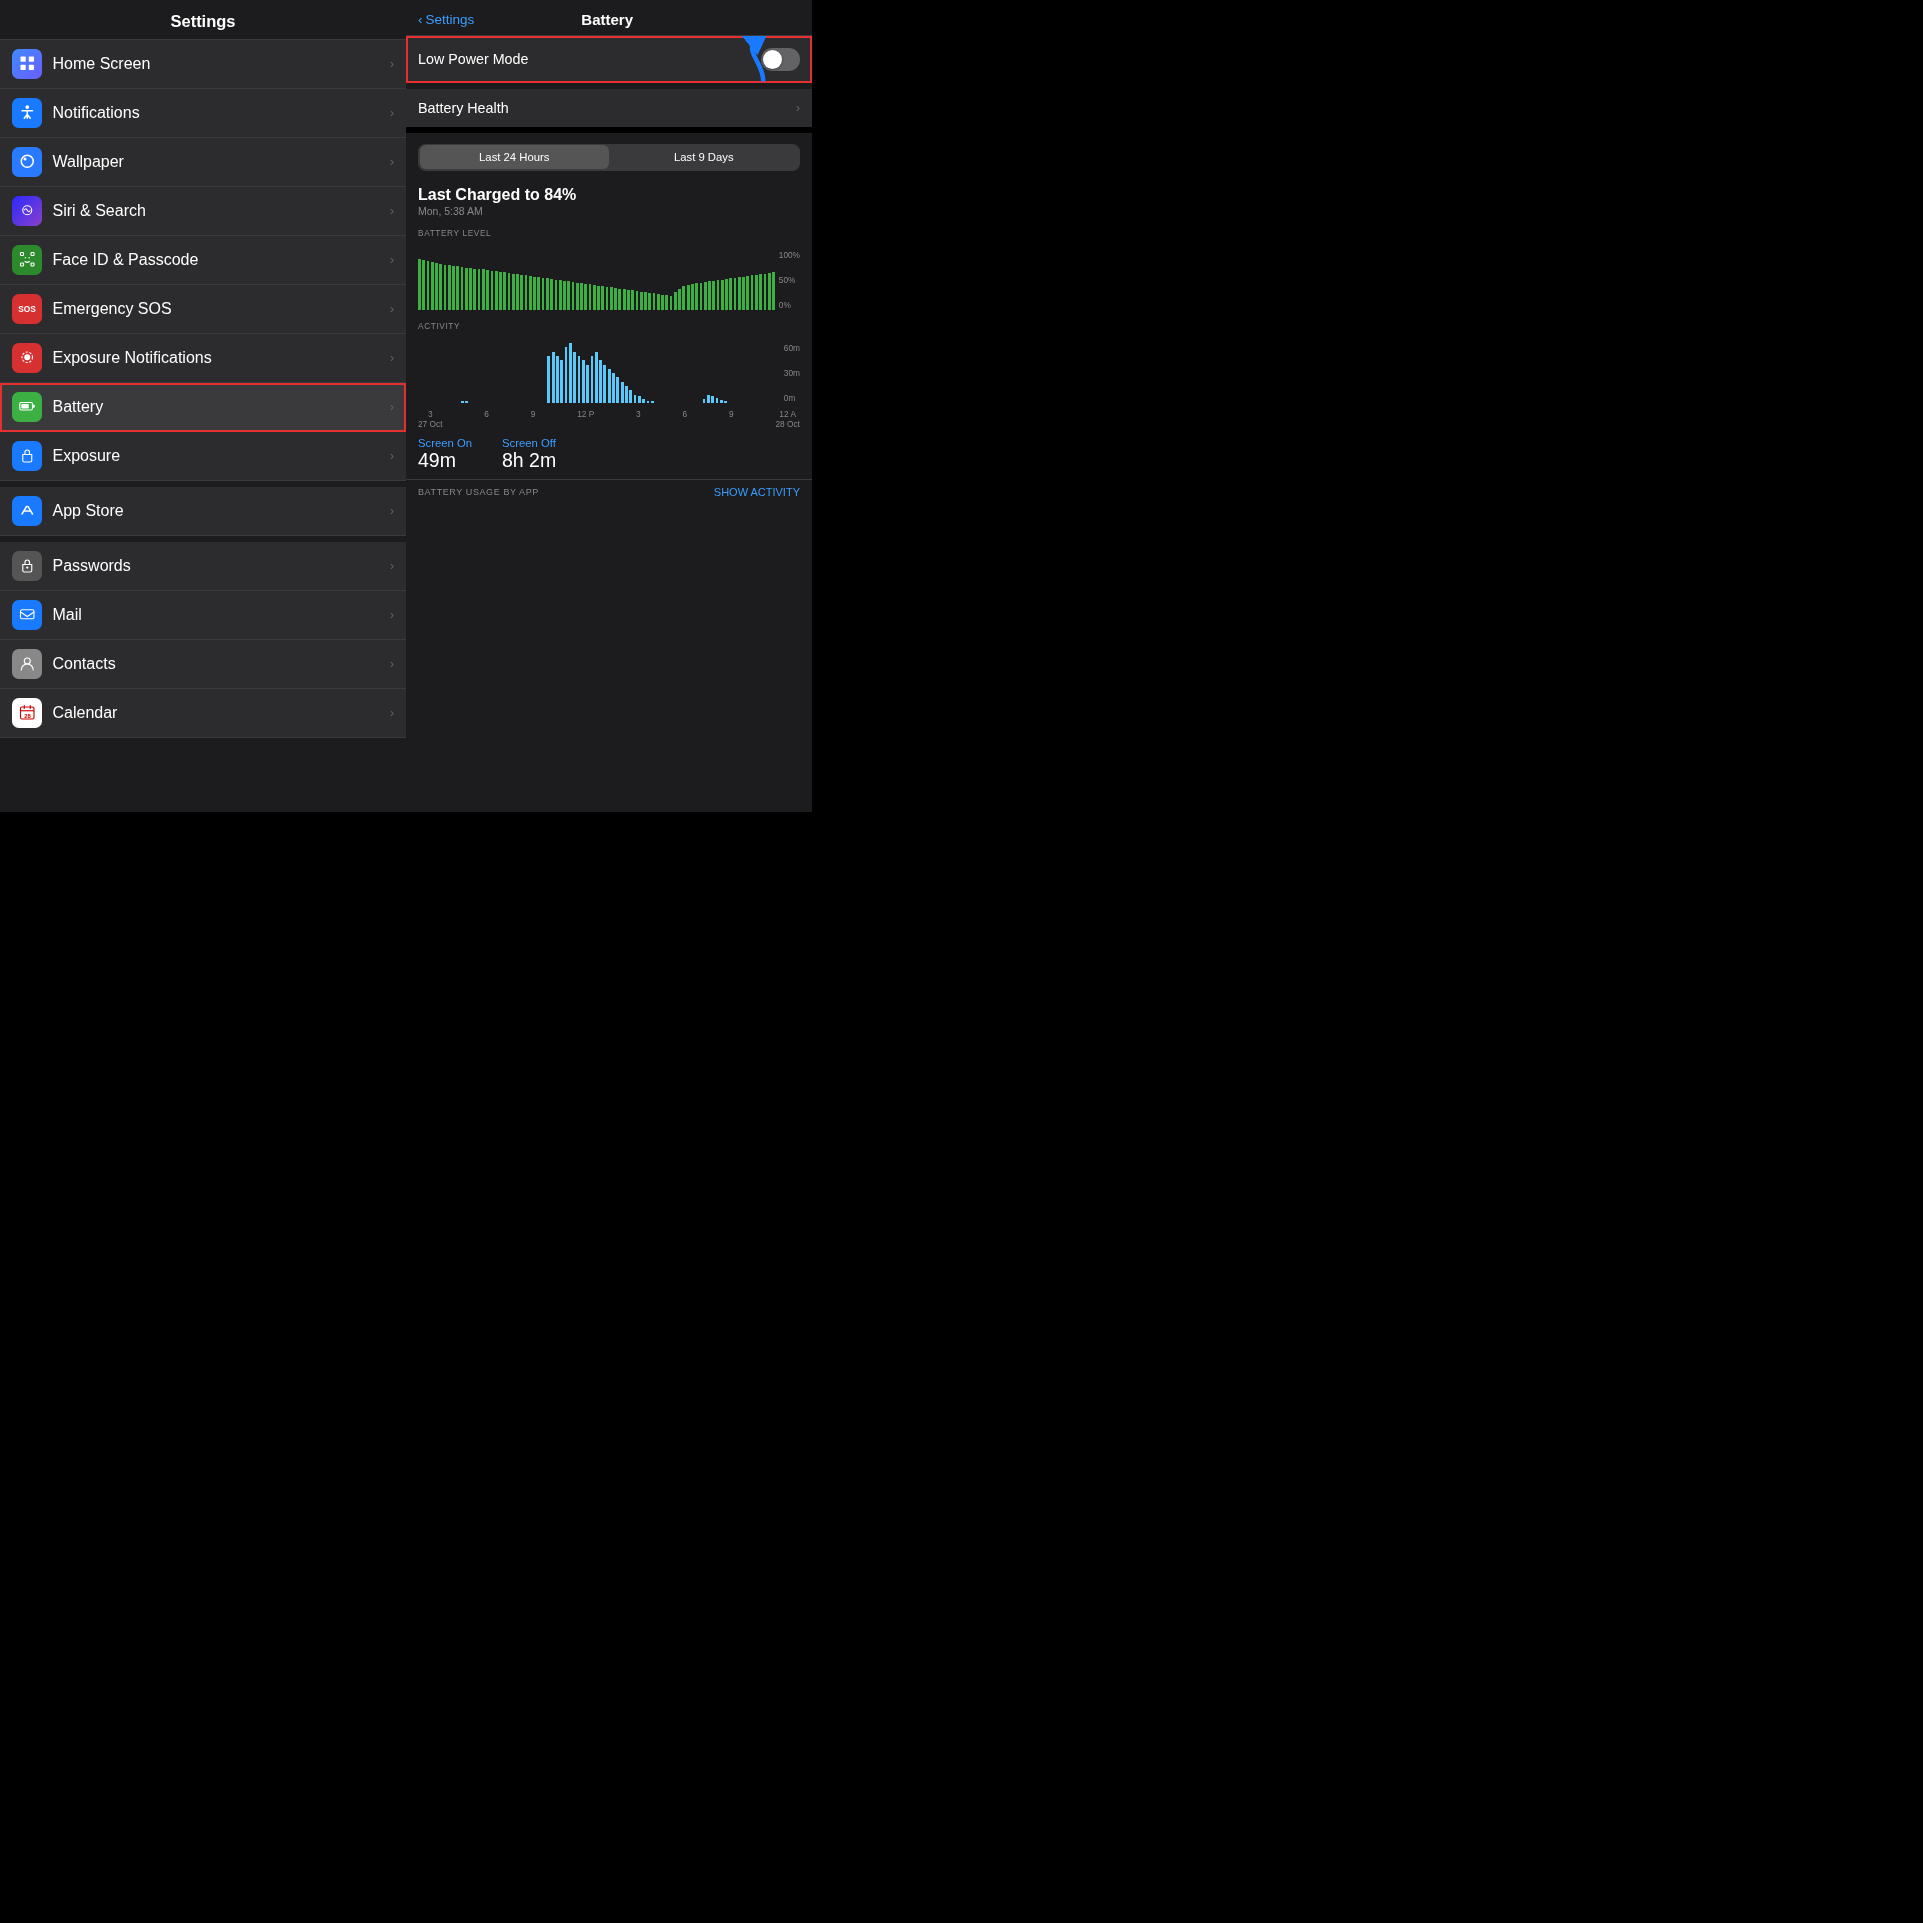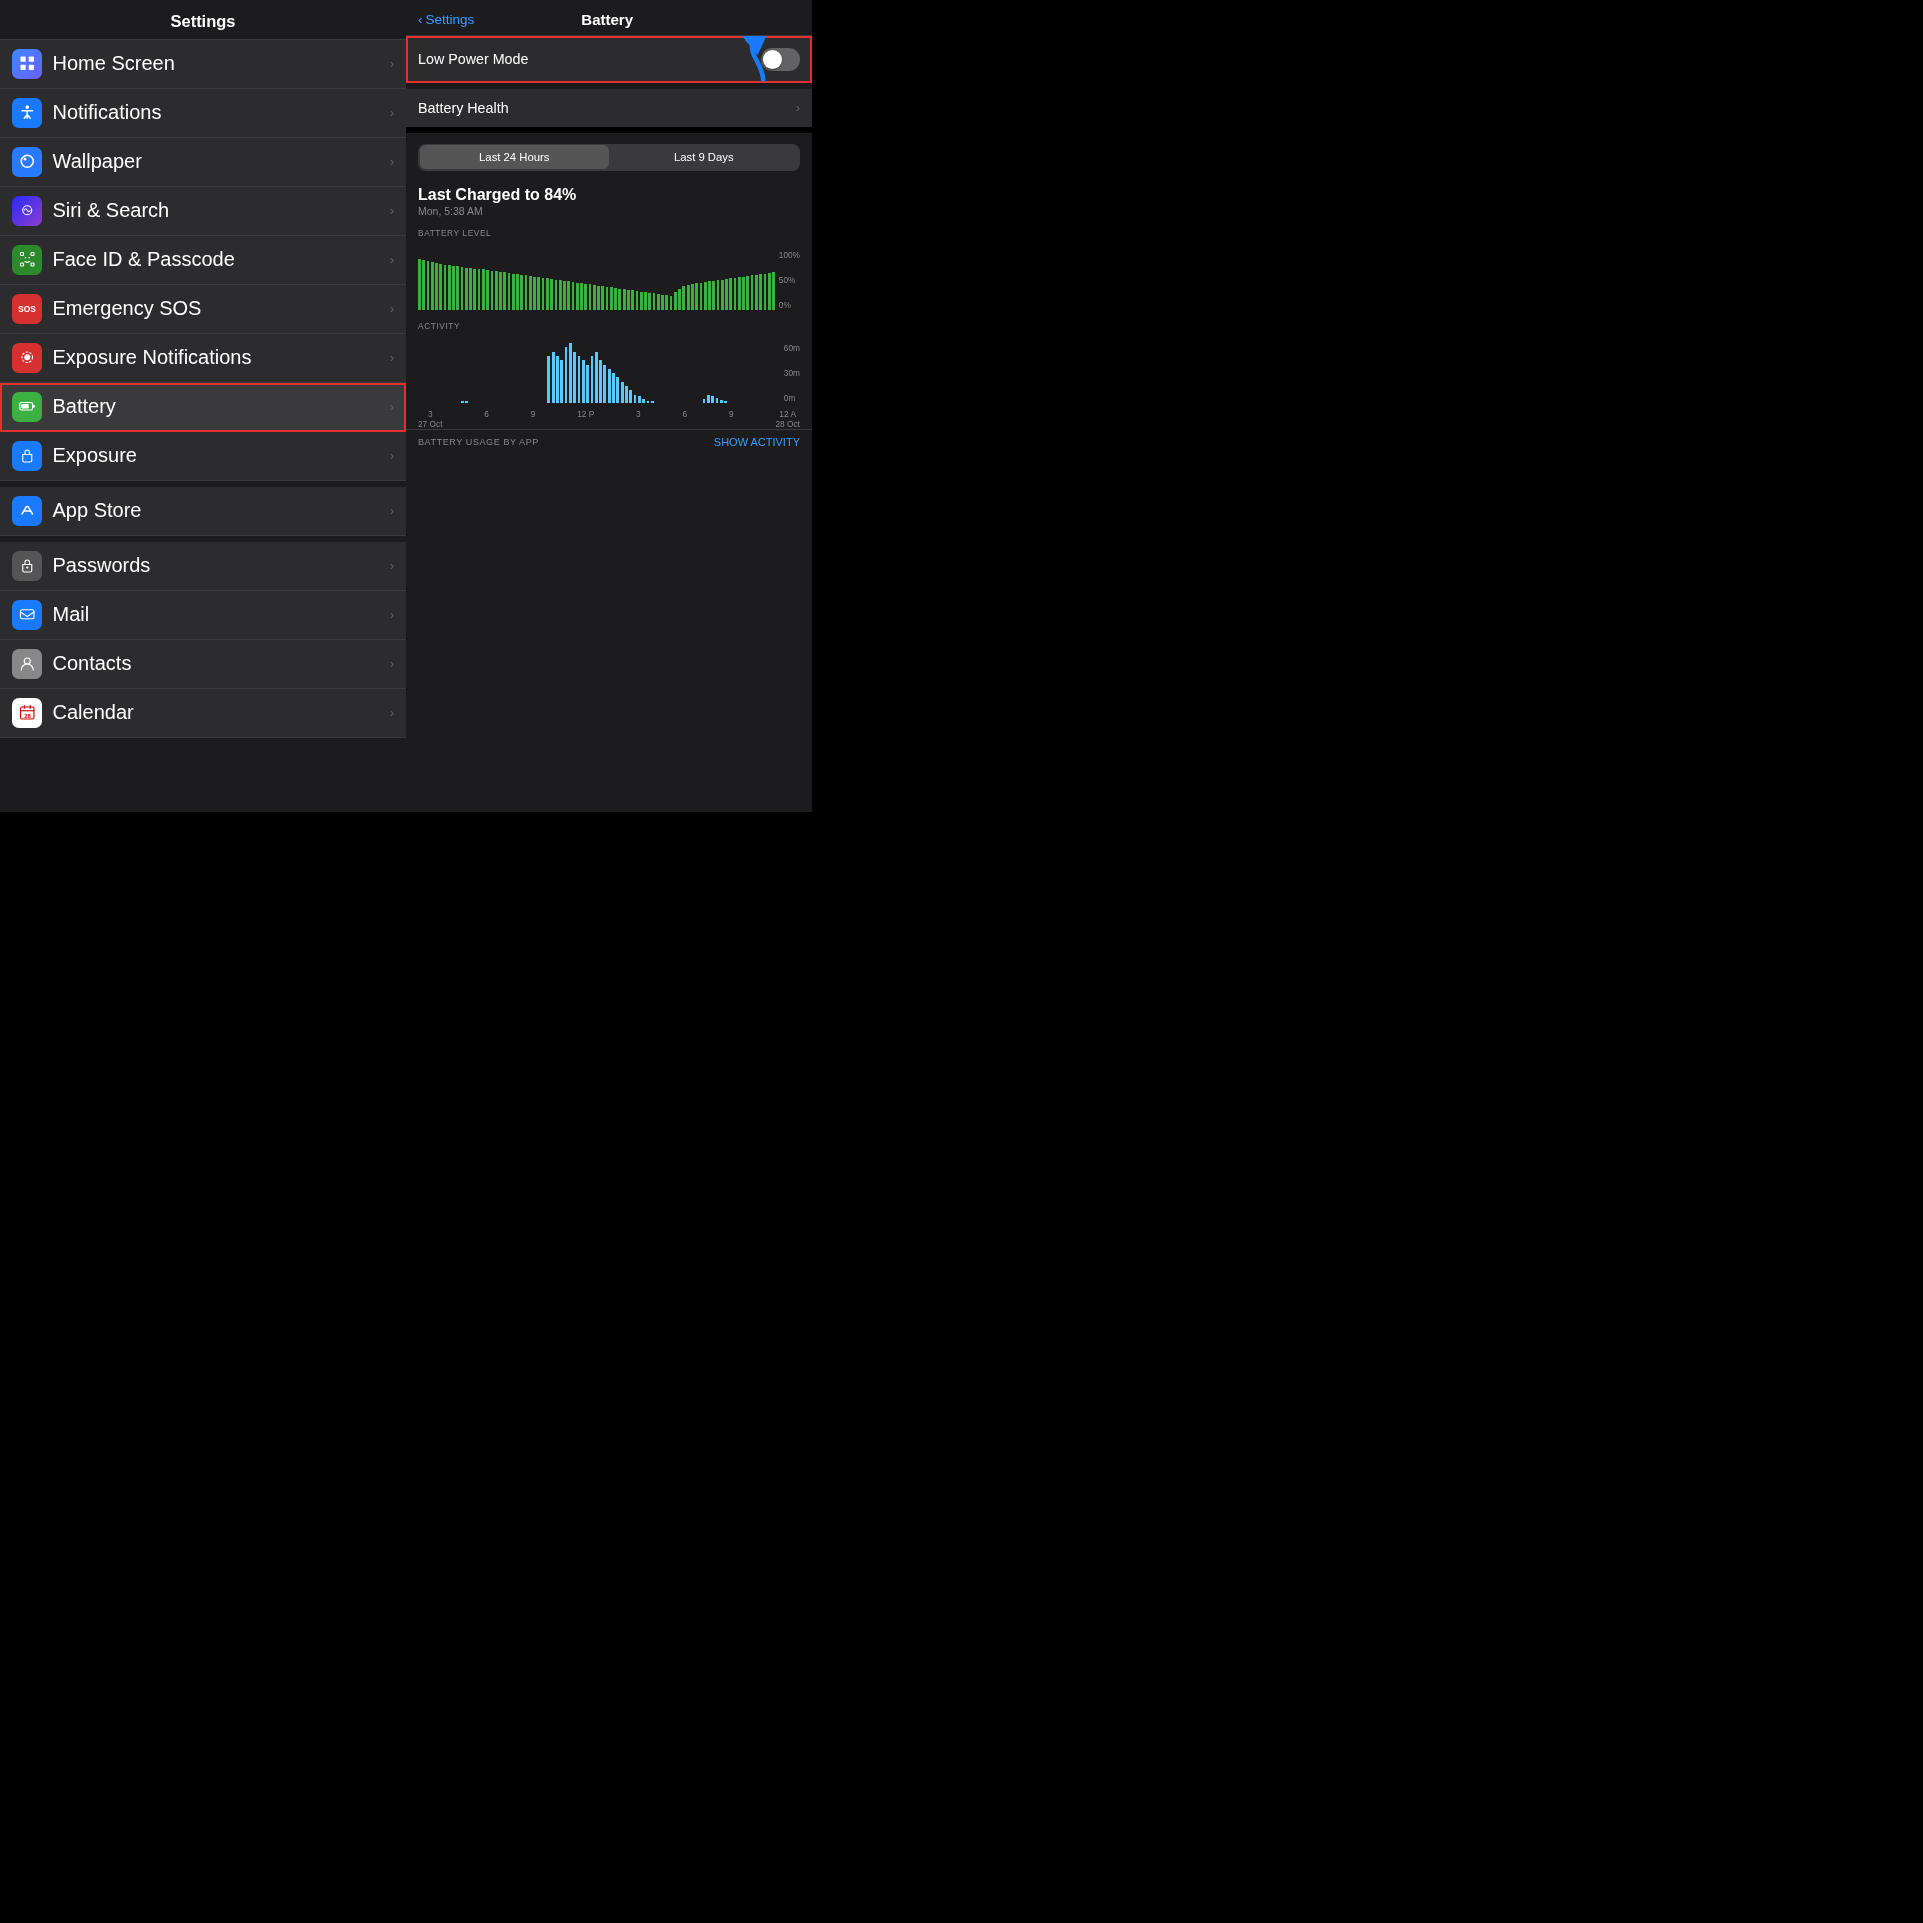--- a/index.html
+++ b/index.html
@@ -78,21 +78,21 @@
     .icon-battery { background: #3cb043; }
     .icon-privacy { background: #1a7aff; }
     .icon-appstore { background: #1a7aff; }
     .icon-passwords { background: #555; }
     .icon-mail { background: #1a7aff; }
     .icon-contacts { background: #888; }
     .icon-calendar { background: #fff; }
 
     .item-label {
       color: #fff;
-      font-size: 20px;
+      font-size: 16px;
       font-weight: 400;
       flex: 1;
     }
 
     .chevron {
       color: #636366;
       font-size: 12px;
     }
 
     .divider-group {
@@ -791,20 +791,30 @@
         </div>
       <div class="x-label-group">
           <span>9</span>
         </div>
       <div class="x-label-group">
           <span>12 A</span>
           <span>28 Oct</span>
         </div>
     </div>
 
+    <div class="screen-stats">
+      <div class="stat-group">
+        <div class="stat-label">Screen On</div>
+        <div class="stat-value">49m</div>
+      </div>
+      <div class="stat-group">
+        <div class="stat-label">Screen Off</div>
+        <div class="stat-value">8h 2m</div>
+      </div>
+    </div>
 
     <div class="usage-header">
       <span class="usage-title">BATTERY USAGE BY APP</span>
       <span class="show-activity-btn">SHOW ACTIVITY</span>
     </div>
 
   </div>
 </div>
 
 

